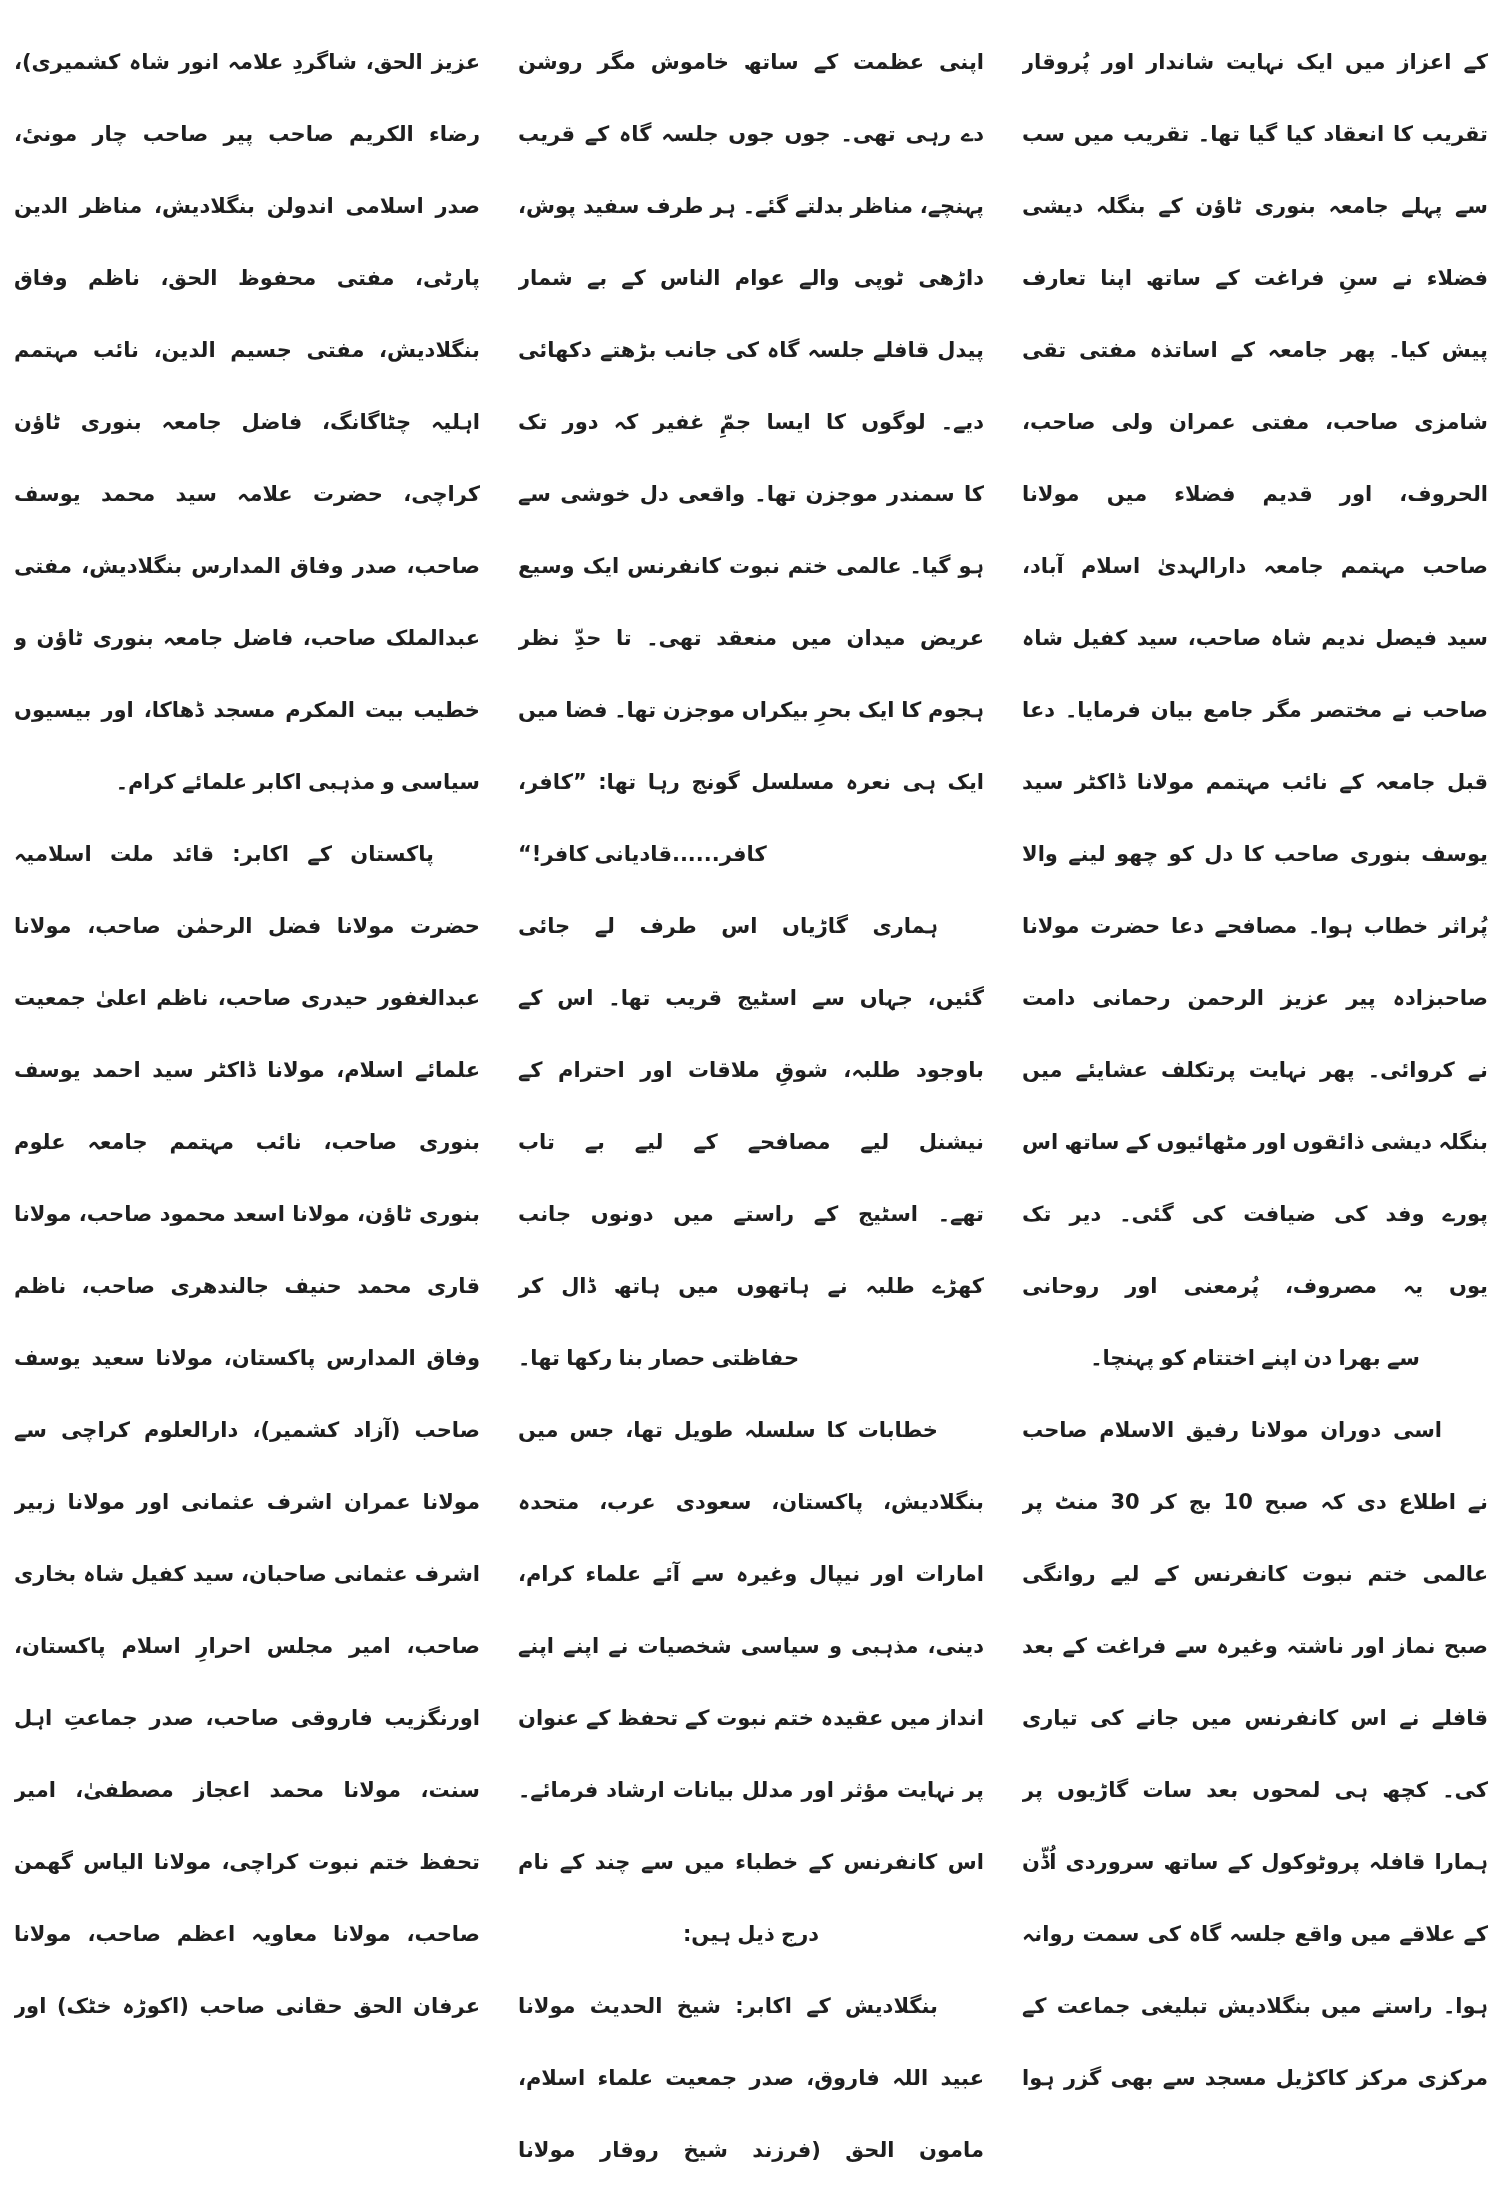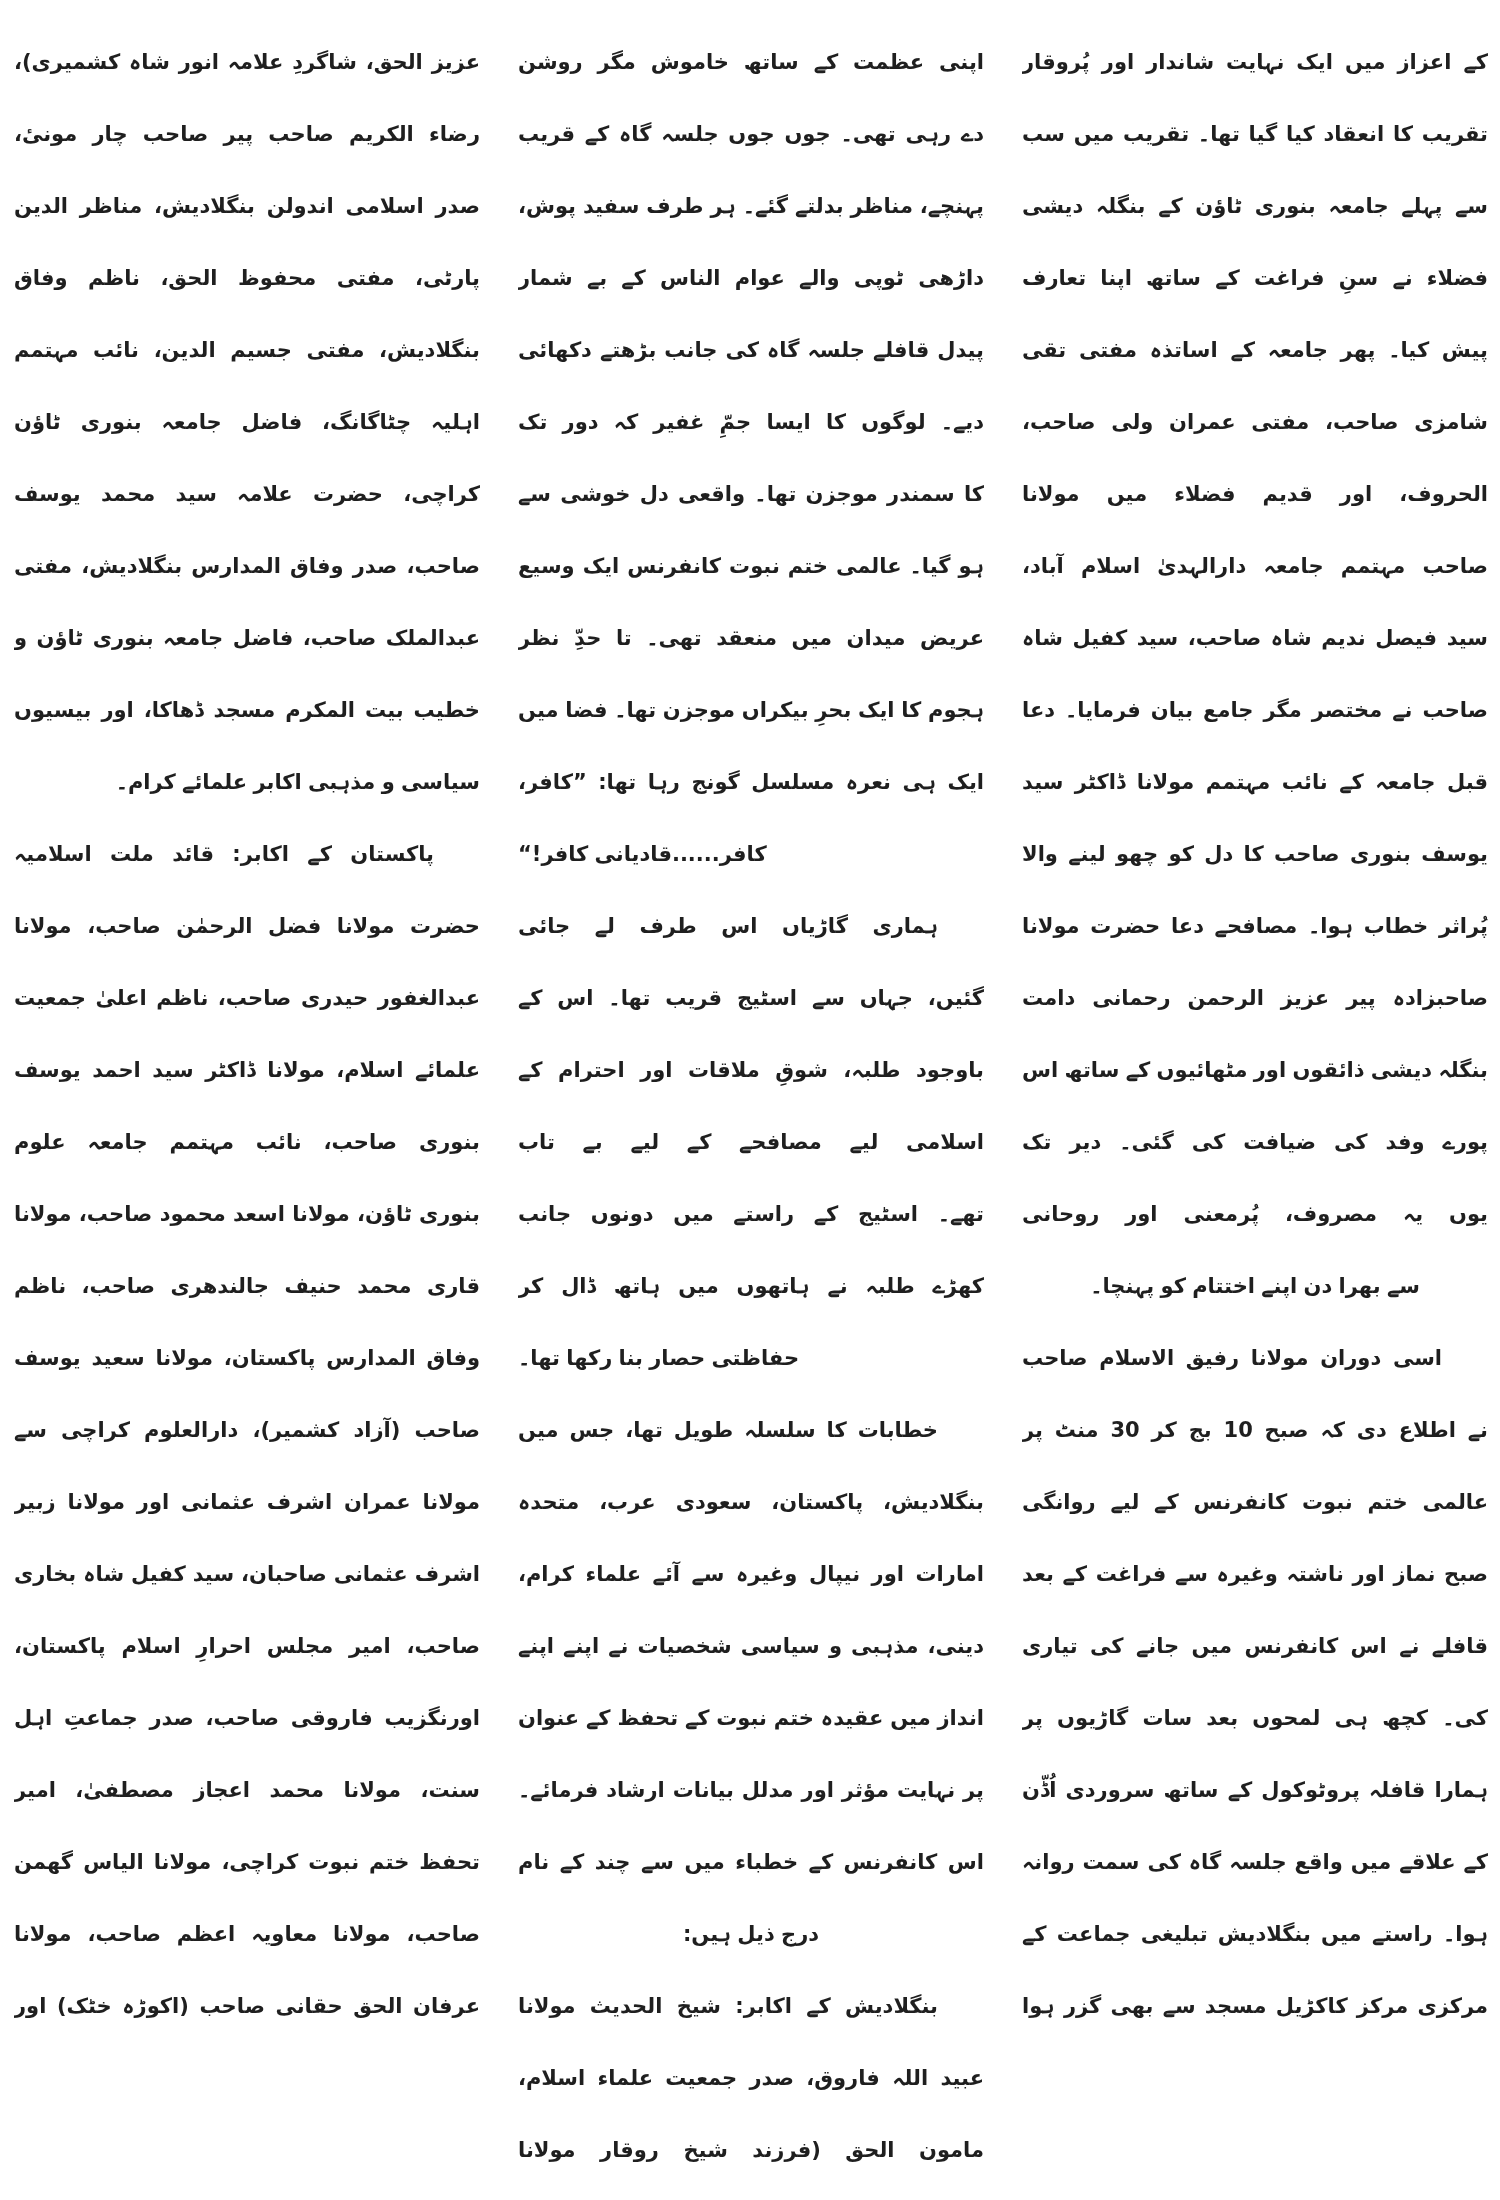--- a/index.html
+++ b/index.html
@@ -62,20 +62,21 @@
       <div class="ln">پیش کیا۔ پھر جامعہ کے اساتذہ مفتی تقی الدین</div>
       <div class="ln">شامزی صاحب، مفتی عمران ولی صاحب، راقم</div>
       <div class="ln">الحروف، اور قدیم فضلاء میں مولانا عبدالسلام</div>
       <div class="ln">صاحب مہتمم جامعہ دارالہدیٰ اسلام آباد، مولانا</div>
       <div class="ln">سید فیصل ندیم شاہ صاحب، سید کفیل شاہ بخاری</div>
       <div class="ln">صاحب نے مختصر مگر جامع بیان فرمایا۔ دعا سے</div>
       <div class="ln">قبل جامعہ کے نائب مہتمم مولانا ڈاکٹر سید احمد</div>
       <div class="ln">یوسف بنوری صاحب کا دل کو چھو لینے والا</div>
       <div class="ln">پُراثر خطاب ہوا۔ مصافحے دعا حضرت مولانا</div>
       <div class="ln">صاحبزادہ پیر عزیز الرحمن رحمانی دامت برکاتہم</div>
+      <div class="ln">نے کروائی۔ پھر نہایت پرتکلف عشایئے میں</div>
       <div class="ln">بنگلہ دیشی ذائقوں اور مٹھائیوں کے ساتھ اس</div>
       <div class="ln">پورے وفد کی ضیافت کی گئی۔ دیر تک</div>
       <div class="ln">یوں یہ مصروف، پُرمعنی اور روحانی خوشبوؤں</div>
       <div class="ln endc">سے بھرا دن اپنے اختتام کو پہنچا۔</div>
       <div class="ln indent">اسی دوران مولانا رفیق الاسلام صاحب</div>
       <div class="ln">نے اطلاع دی کہ صبح 10 بج کر 30 منٹ پر</div>
       <div class="ln">عالمی ختم نبوت کانفرنس کے لیے روانگی ہوگی،</div>
       <div class="ln">صبح نماز اور ناشتہ وغیرہ سے فراغت کے بعد</div>
       <div class="ln">قافلے نے اس کانفرنس میں جانے کی تیاری</div>
       <div class="ln">کی۔ کچھ ہی لمحوں بعد سات گاڑیوں پر مشتمل</div>
@@ -94,21 +95,21 @@
       <div class="ln">دیے۔ لوگوں کا ایسا جمِّ غفیر کہ دور تک انسانوں</div>
       <div class="ln">کا سمندر موجزن تھا۔ واقعی دل خوشی سے معمور</div>
       <div class="ln">ہو گیا۔ عالمی ختم نبوت کانفرنس ایک وسیع و</div>
       <div class="ln">عریض میدان میں منعقد تھی۔ تا حدِّ نظر انسانی</div>
       <div class="ln">ہجوم کا ایک بحرِ بیکراں موجزن تھا۔ فضا میں</div>
       <div class="ln">ایک ہی نعرہ مسلسل گونج رہا تھا: ”کافر،</div>
       <div class="ln endl">کافر......قادیانی کافر!“</div>
       <div class="ln indent">ہماری گاڑیاں اس طرف لے جائی</div>
       <div class="ln">گئیں، جہاں سے اسٹیج قریب تھا۔ اس کے</div>
       <div class="ln">باوجود طلبہ، شوقِ ملاقات اور احترام کے</div>
-      <div class="ln">اسلامی لیے مصافحے کے لیے بے تاب</div>
+      <div class="ln">نیشنل لیے مصافحے کے لیے بے تاب</div>
       <div class="ln">تھے۔ اسٹیج کے راستے میں دونوں جانب</div>
       <div class="ln">کھڑے طلبہ نے ہاتھوں میں ہاتھ ڈال کر</div>
       <div class="ln endl">حفاظتی حصار بنا رکھا تھا۔</div>
       <div class="ln indent">خطابات کا سلسلہ طویل تھا، جس میں</div>
       <div class="ln">بنگلادیش، پاکستان، سعودی عرب، متحدہ عرب</div>
       <div class="ln">امارات اور نیپال وغیرہ سے آئے علماء کرام،</div>
       <div class="ln">دینی، مذہبی و سیاسی شخصیات نے اپنے اپنے</div>
       <div class="ln">انداز میں عقیدہ ختم نبوت کے تحفظ کے عنوان</div>
       <div class="ln">پر نہایت مؤثر اور مدلل بیانات ارشاد فرمائے۔</div>
       <div class="ln">اس کانفرنس کے خطباء میں سے چند کے نام</div>

